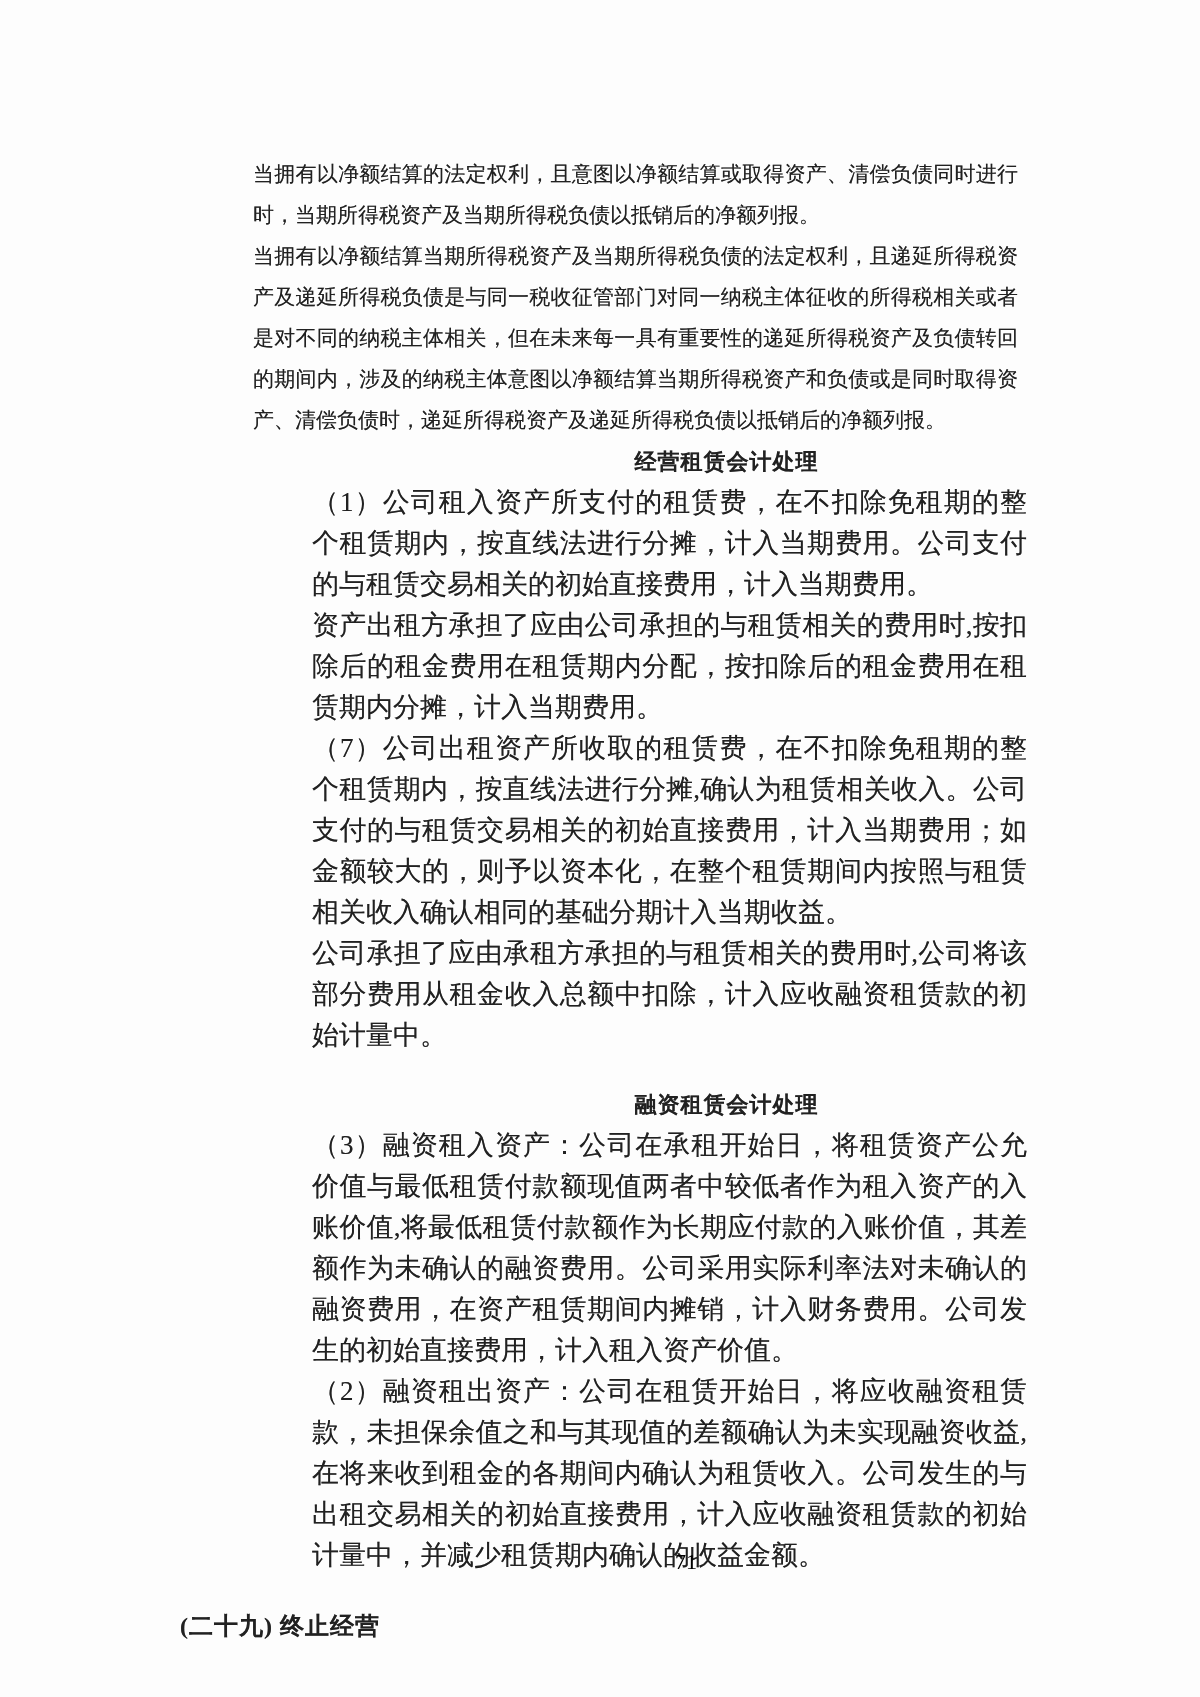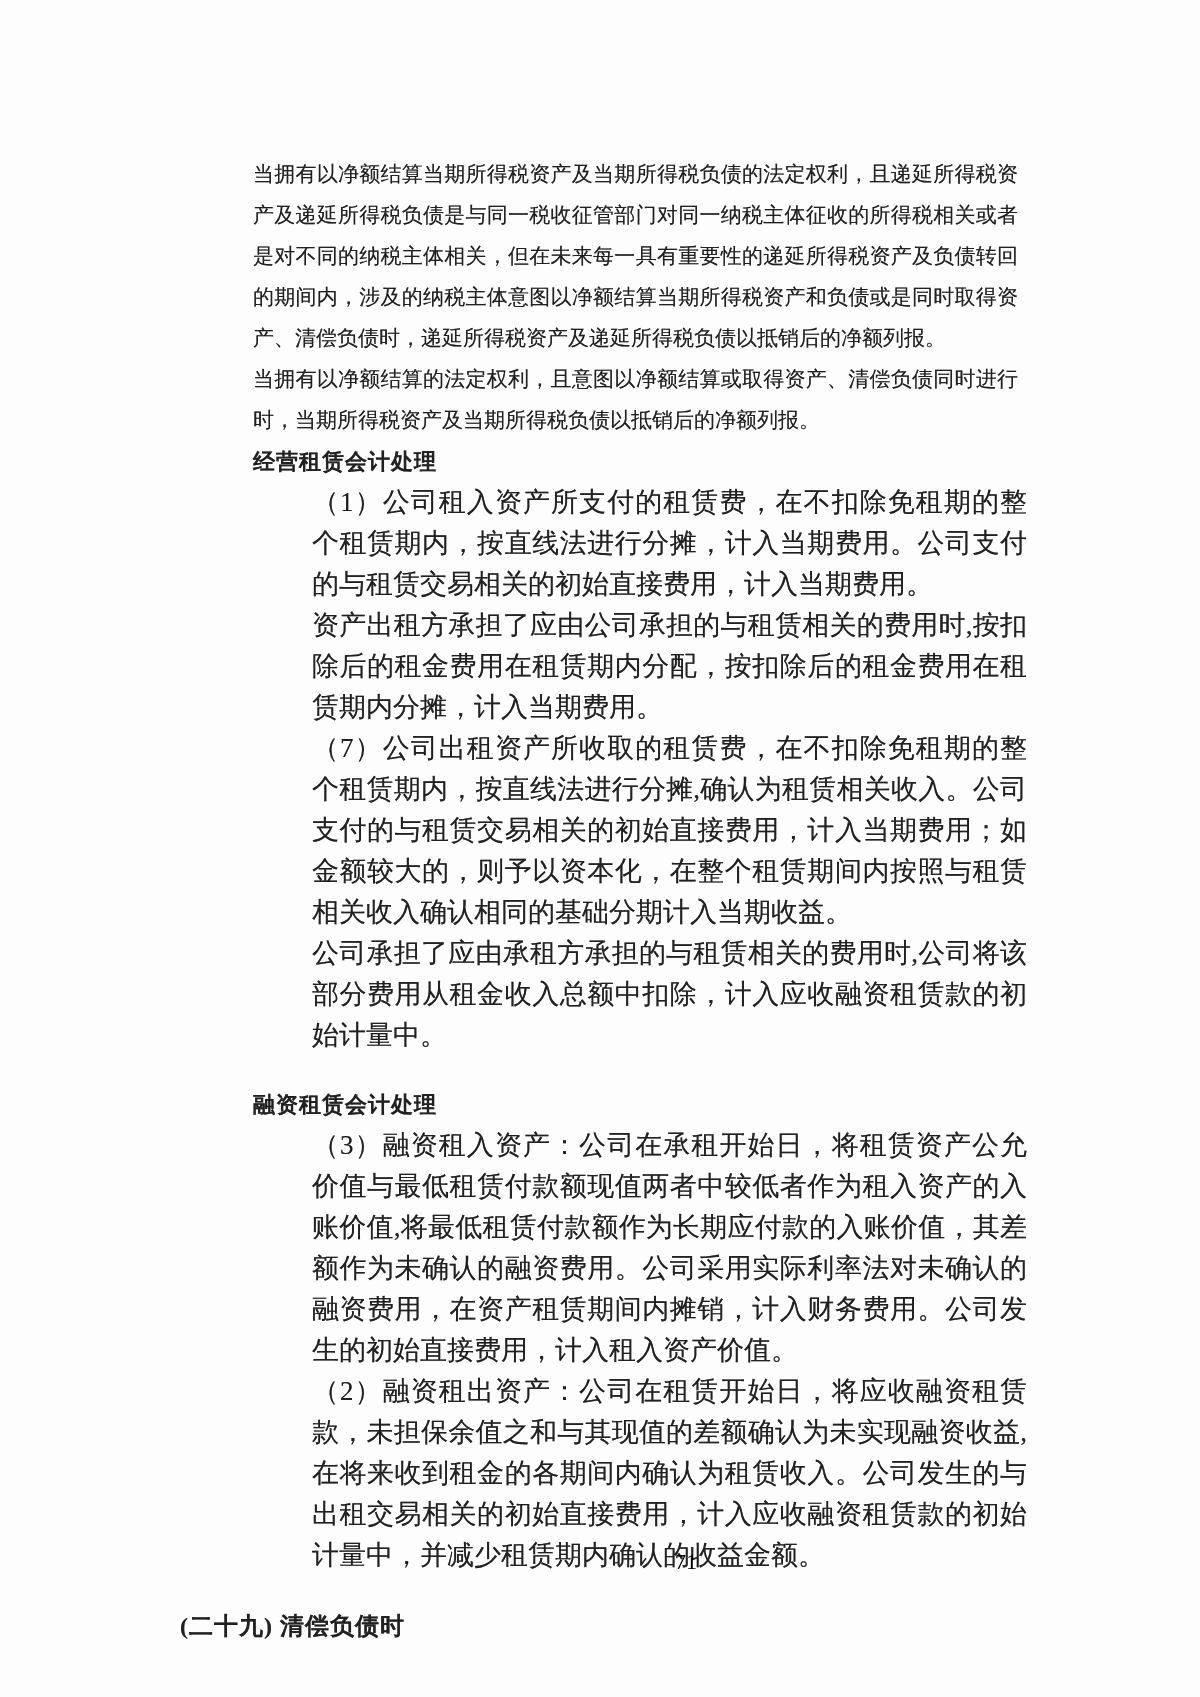--- a/index.html
+++ b/index.html
@@ -51,59 +51,60 @@
     line-height: 41px;
     font-weight: bold !important;
     letter-spacing: 1px;
   }
   .subheading {
     margin-left: 253px !important;
     font-size: 22px;
     line-height: 41px;
     font-weight: bold !important;
     letter-spacing: 1px;
+    text-align: center;
   }
   .gap-28 { margin-top: 36px !important; }
   .gap-sub2 { margin-top: 28px !important; }
   .gap-29 { margin-top: 30px !important; }
   .page-number {
     position: absolute;
     top: 1548px;
     left: 686px;
     transform: translateX(-50%);
     font-size: 22px;
     line-height: 28px;
     color: #000000;
   }
 </style>
 </head>
 <body>
 
 <div class="page">
   <div class="content">
 
+    <p class="p-l1">当拥有以净额结算的法定权利，且意图以净额结算或取得资产、清偿负债同时进行时，当期所得税资产及当期所得税负债以抵销后的净额列报。</p>
+
     <p class="p-l1">当拥有以净额结算当期所得税资产及当期所得税负债的法定权利，且递延所得税资产及递延所得税负债是与同一税收征管部门对同一纳税主体征收的所得税相关或者是对不同的纳税主体相关，但在未来每一具有重要性的递延所得税资产及负债转回的期间内，涉及的纳税主体意图以净额结算当期所得税资产和负债或是同时取得资产、清偿负债时，递延所得税资产及递延所得税负债以抵销后的净额列报。</p>
-
-    <p class="p-l1">当拥有以净额结算的法定权利，且意图以净额结算或取得资产、清偿负债同时进行时，当期所得税资产及当期所得税负债以抵销后的净额列报。</p>
 
 
     <h3 class="subheading">经营租赁会计处理</h3>
 
     <p class="p-l2">（1）公司租入资产所支付的租赁费，在不扣除免租期的整个租赁期内，按直线法进行分摊，计入当期费用。公司支付的与租赁交易相关的初始直接费用，计入当期费用。</p>
 
     <p class="p-l2">资产出租方承担了应由公司承担的与租赁相关的费用时,按扣除后的租金费用在租赁期内分配，按扣除后的租金费用在租赁期内分摊，计入当期费用。</p>
 
     <p class="p-l2">（7）公司出租资产所收取的租赁费，在不扣除免租期的整个租赁期内，按直线法进行分摊,确认为租赁相关收入。公司支付的与租赁交易相关的初始直接费用，计入当期费用；如金额较大的，则予以资本化，在整个租赁期间内按照与租赁相关收入确认相同的基础分期计入当期收益。</p>
 
     <p class="p-l2">公司承担了应由承租方承担的与租赁相关的费用时,公司将该部分费用从租金收入总额中扣除，计入应收融资租赁款的初始计量中。</p>
 
     <h3 class="subheading gap-sub2">融资租赁会计处理</h3>
 
     <p class="p-l2">（3）融资租入资产：公司在承租开始日，将租赁资产公允价值与最低租赁付款额现值两者中较低者作为租入资产的入账价值,将最低租赁付款额作为长期应付款的入账价值，其差额作为未确认的融资费用。公司采用实际利率法对未确认的融资费用，在资产租赁期间内摊销，计入财务费用。公司发生的初始直接费用，计入租入资产价值。</p>
 
     <p class="p-l2">（2）融资租出资产：公司在租赁开始日，将应收融资租赁款，未担保余值之和与其现值的差额确认为未实现融资收益,在将来收到租金的各期间内确认为租赁收入。公司发生的与出租交易相关的初始直接费用，计入应收融资租赁款的初始计量中，并减少租赁期内确认的收益金额。</p>
 
-    <h2 class="section-heading gap-29">(二十九) 清偿负债时</h2>
+    <h2 class="section-heading gap-29">(二十九) 终止经营</h2>
 
   </div>
 
   <div class="page-number">71</div>
 </div>
 
 </body></html>

